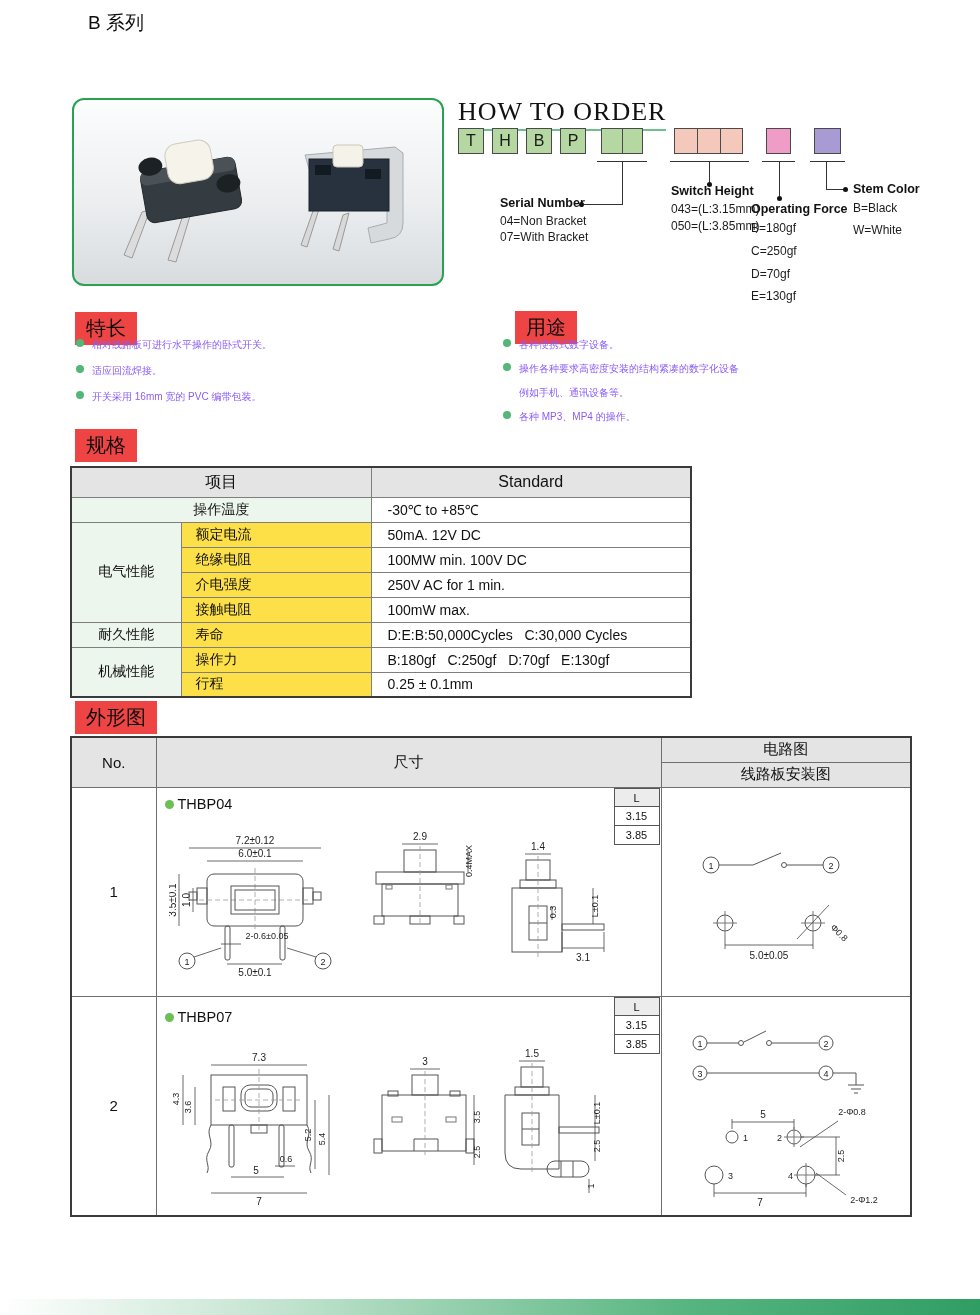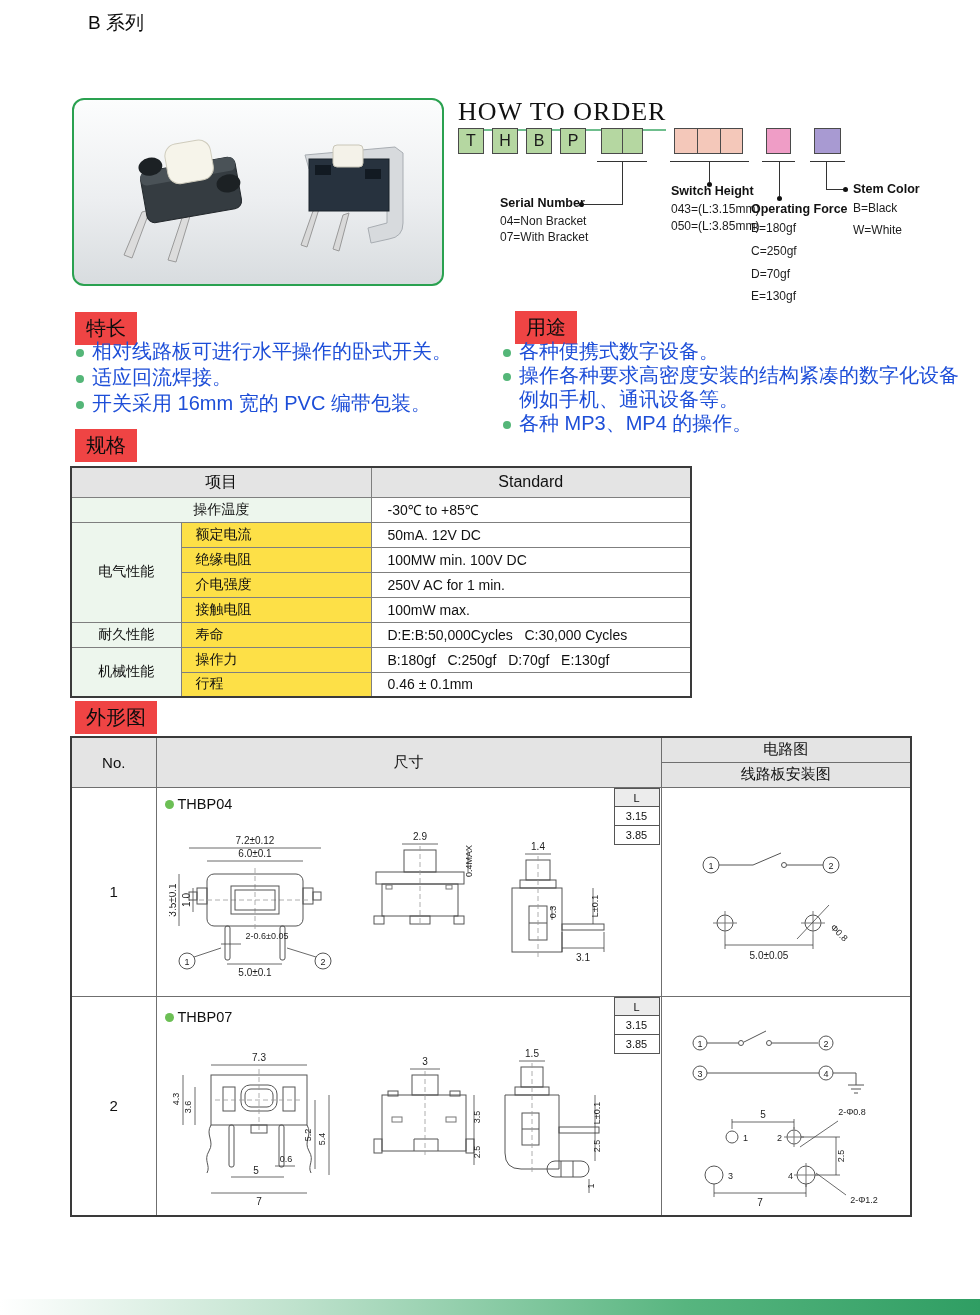--- a/index.html
+++ b/index.html
@@ -35,21 +35,21 @@
   .obox.purple { background:#a89ad2; }
   .obox .divider { position:absolute; top:0; bottom:0; width:1px; background:#4a4a4a; }
   .hline { position:absolute; height:1px; background:#333; }
   .vline { position:absolute; width:1px; background:#333; }
   .ldot { position:absolute; width:5px; height:5px; border-radius:50%; background:#111; }
   .olabel { position:absolute; font-size:12.5px; font-weight:bold; color:#111; white-space:nowrap; }
   .oopt { position:absolute; font-size:12px; color:#1c1c1c; white-space:nowrap; }
 
   
   .badge { position:absolute; background:#ef4444; color:#0d0d0d; font-size:20px; padding:3px 11px; }
-  .li { position:absolute; font-size:20px; color:#1d4ed8; white-space:nowrap;text-align:center; }
+  .li { position:absolute; font-size:10px; color:#8b5cf6; white-space:nowrap;text-align:center; }
   .li .dot { display:inline-block; width:8px; height:8px; border-radius:50%; background:#54b678; margin-right:8px; vertical-align:1px; }
 
   
   .spec-table { position:absolute; left:70px; top:466px; width:620px;
                 border-collapse:collapse; border:2px solid #3a3a3a; table-layout:fixed; }
   .spec-table td { border:1px solid #7f7f7f; font-size:14px; height:25px; padding:0; }
   .spec-table td.hdr { background:#e4e4e4; text-align:center; font-size:16px; height:30px; }
   .spec-table td.cat { background:#edf6ed; text-align:center; }
   .spec-table td.sub { background:#fde047; padding-left:14px; }
   .spec-table td.val { background:#fff; padding-left:16px; }
@@ -222,21 +222,21 @@
       <td class="sub">寿命</td>
       <td class="val">D:E:B:50,000Cycles&nbsp;&nbsp;&nbsp;C:30,000 Cycles</td>
     </tr>
     <tr>
       <td rowspan="2" class="cat">机械性能</td>
       <td class="sub">操作力</td>
       <td class="val">B:180gf&nbsp;&nbsp;&nbsp;C:250gf&nbsp;&nbsp;&nbsp;D:70gf&nbsp;&nbsp;&nbsp;E:130gf</td>
     </tr>
     <tr>
       <td class="sub">行程</td>
-      <td class="val">0.46 ± 0.1mm</td>
+      <td class="val">0.25 ± 0.1mm</td>
     </tr>
   </tbody>
     </table>
 
   <div class="badge" style="left:75px;top:701px">外形图</div>
   <table class="outline-table">
     <colgroup>
         <col style="width:85px">
         <col style="width:505px">
         <col style="width:250px">

